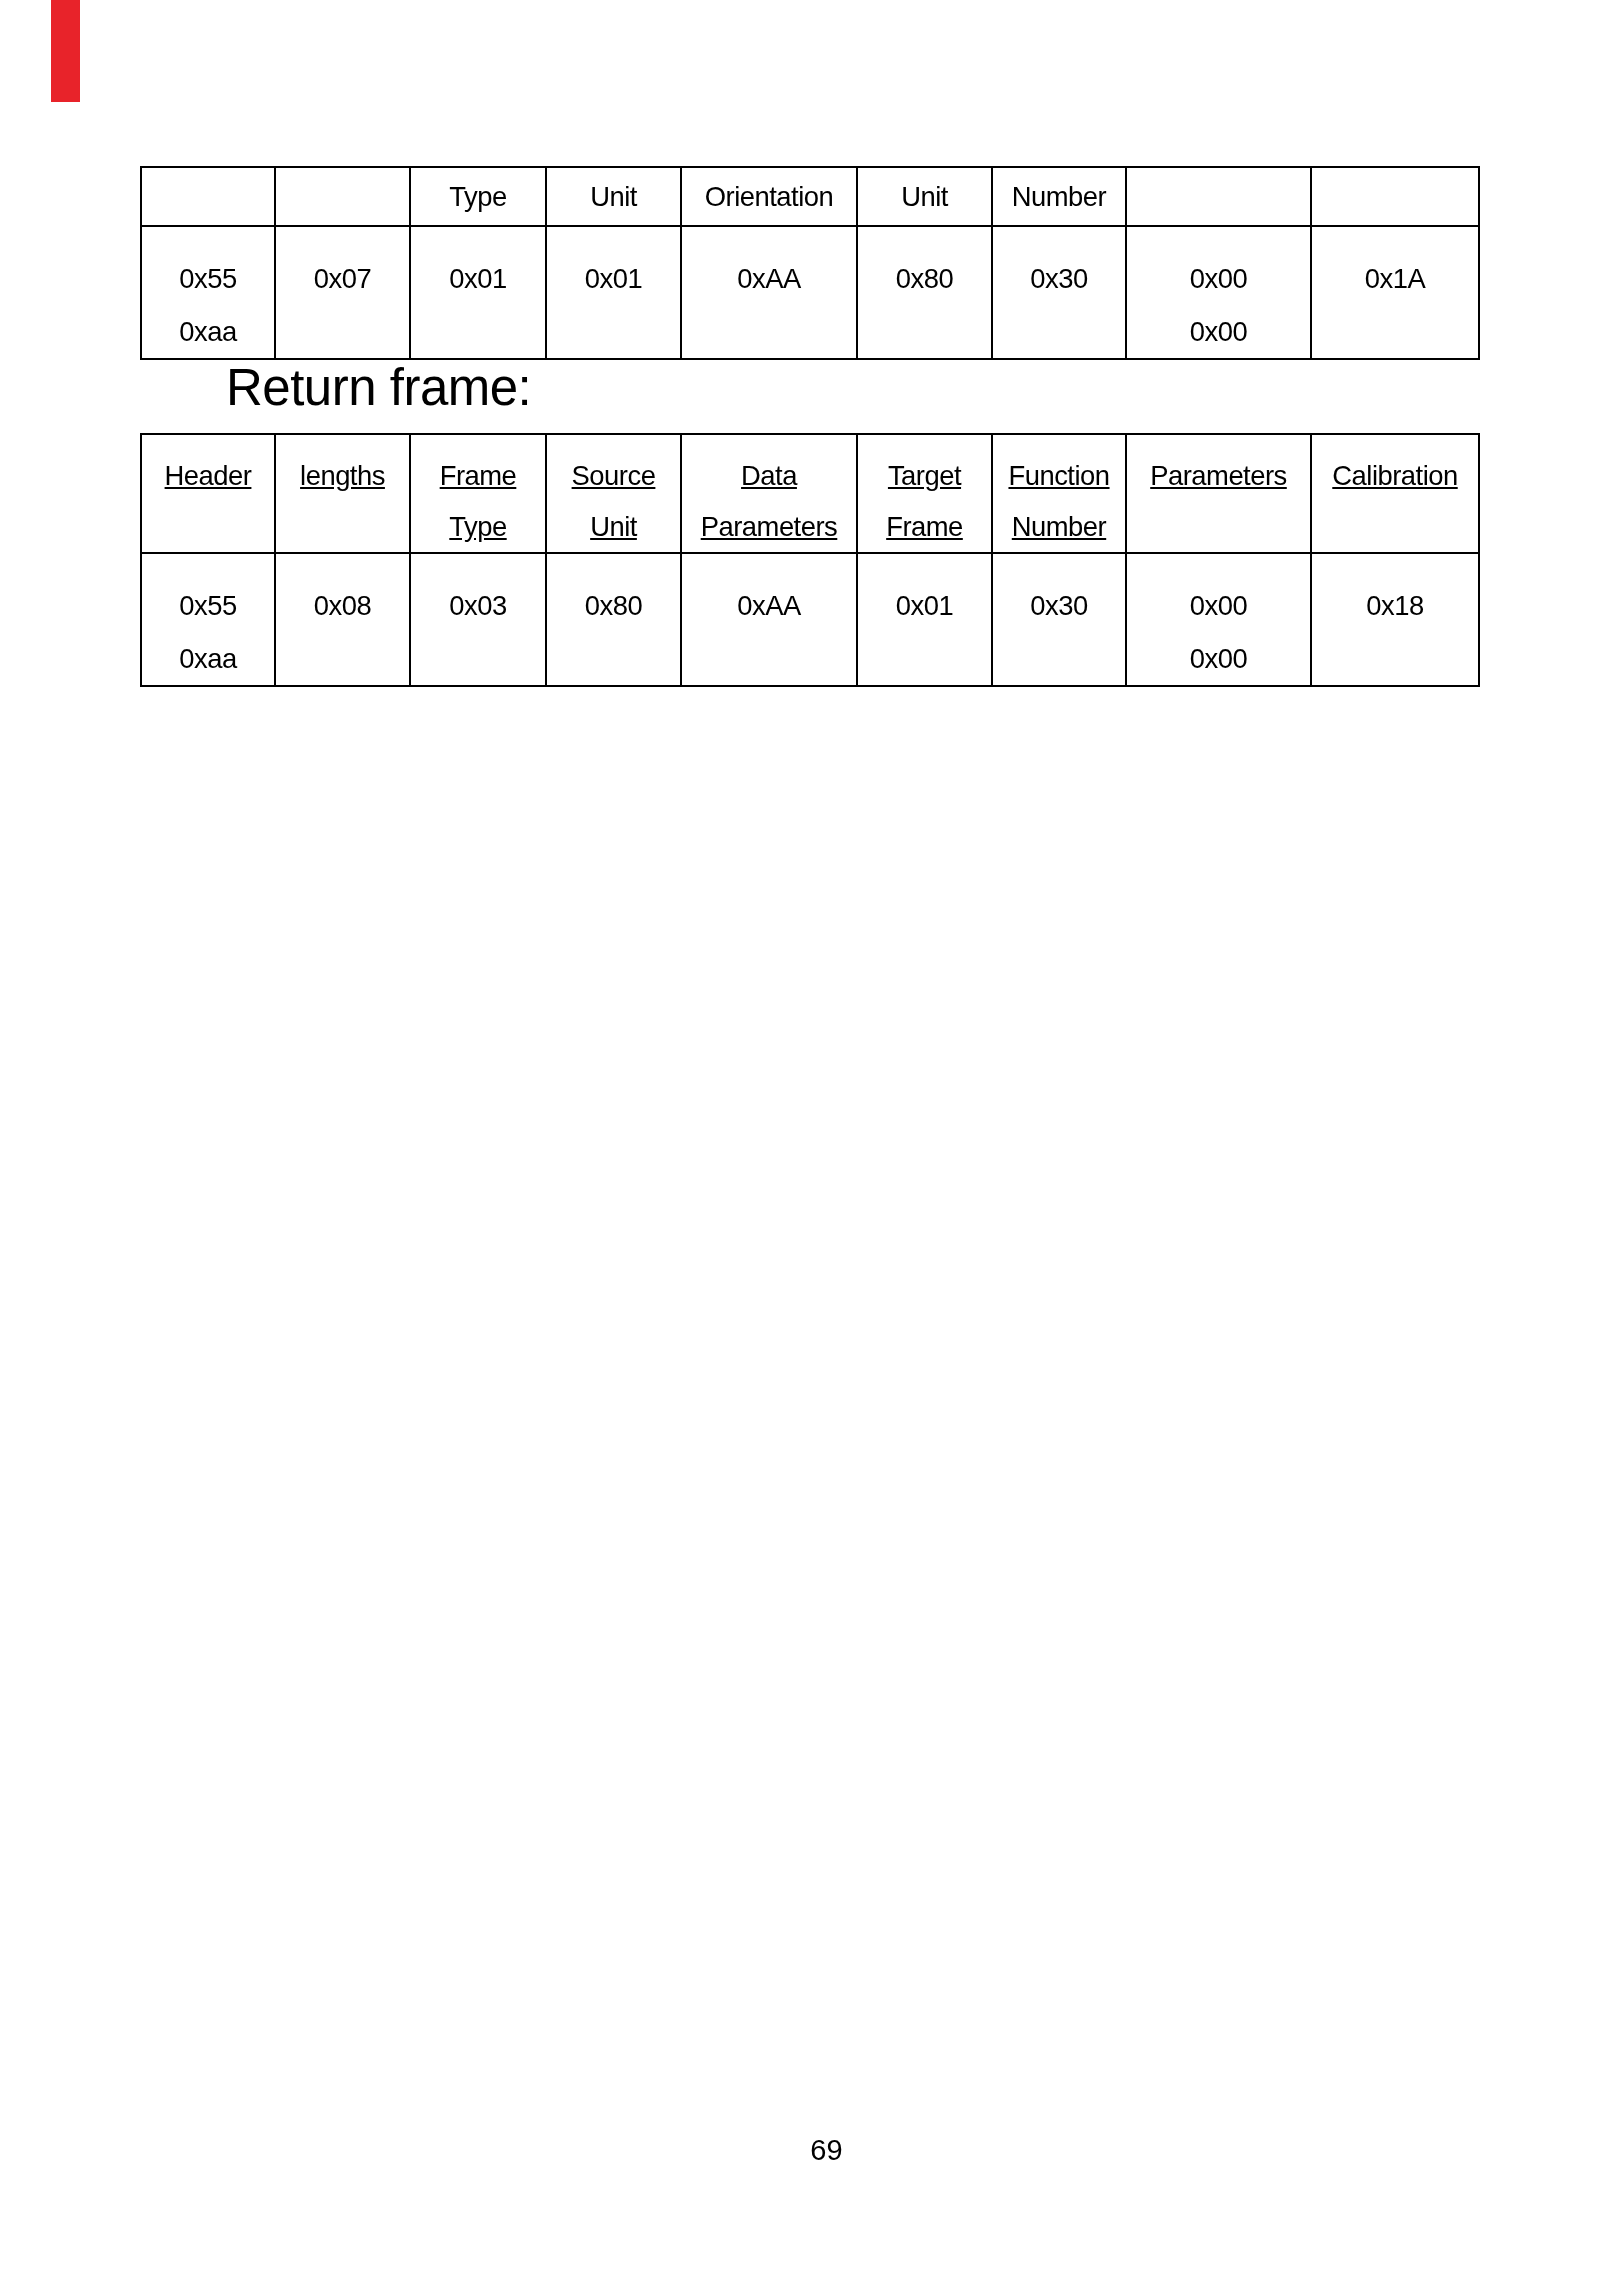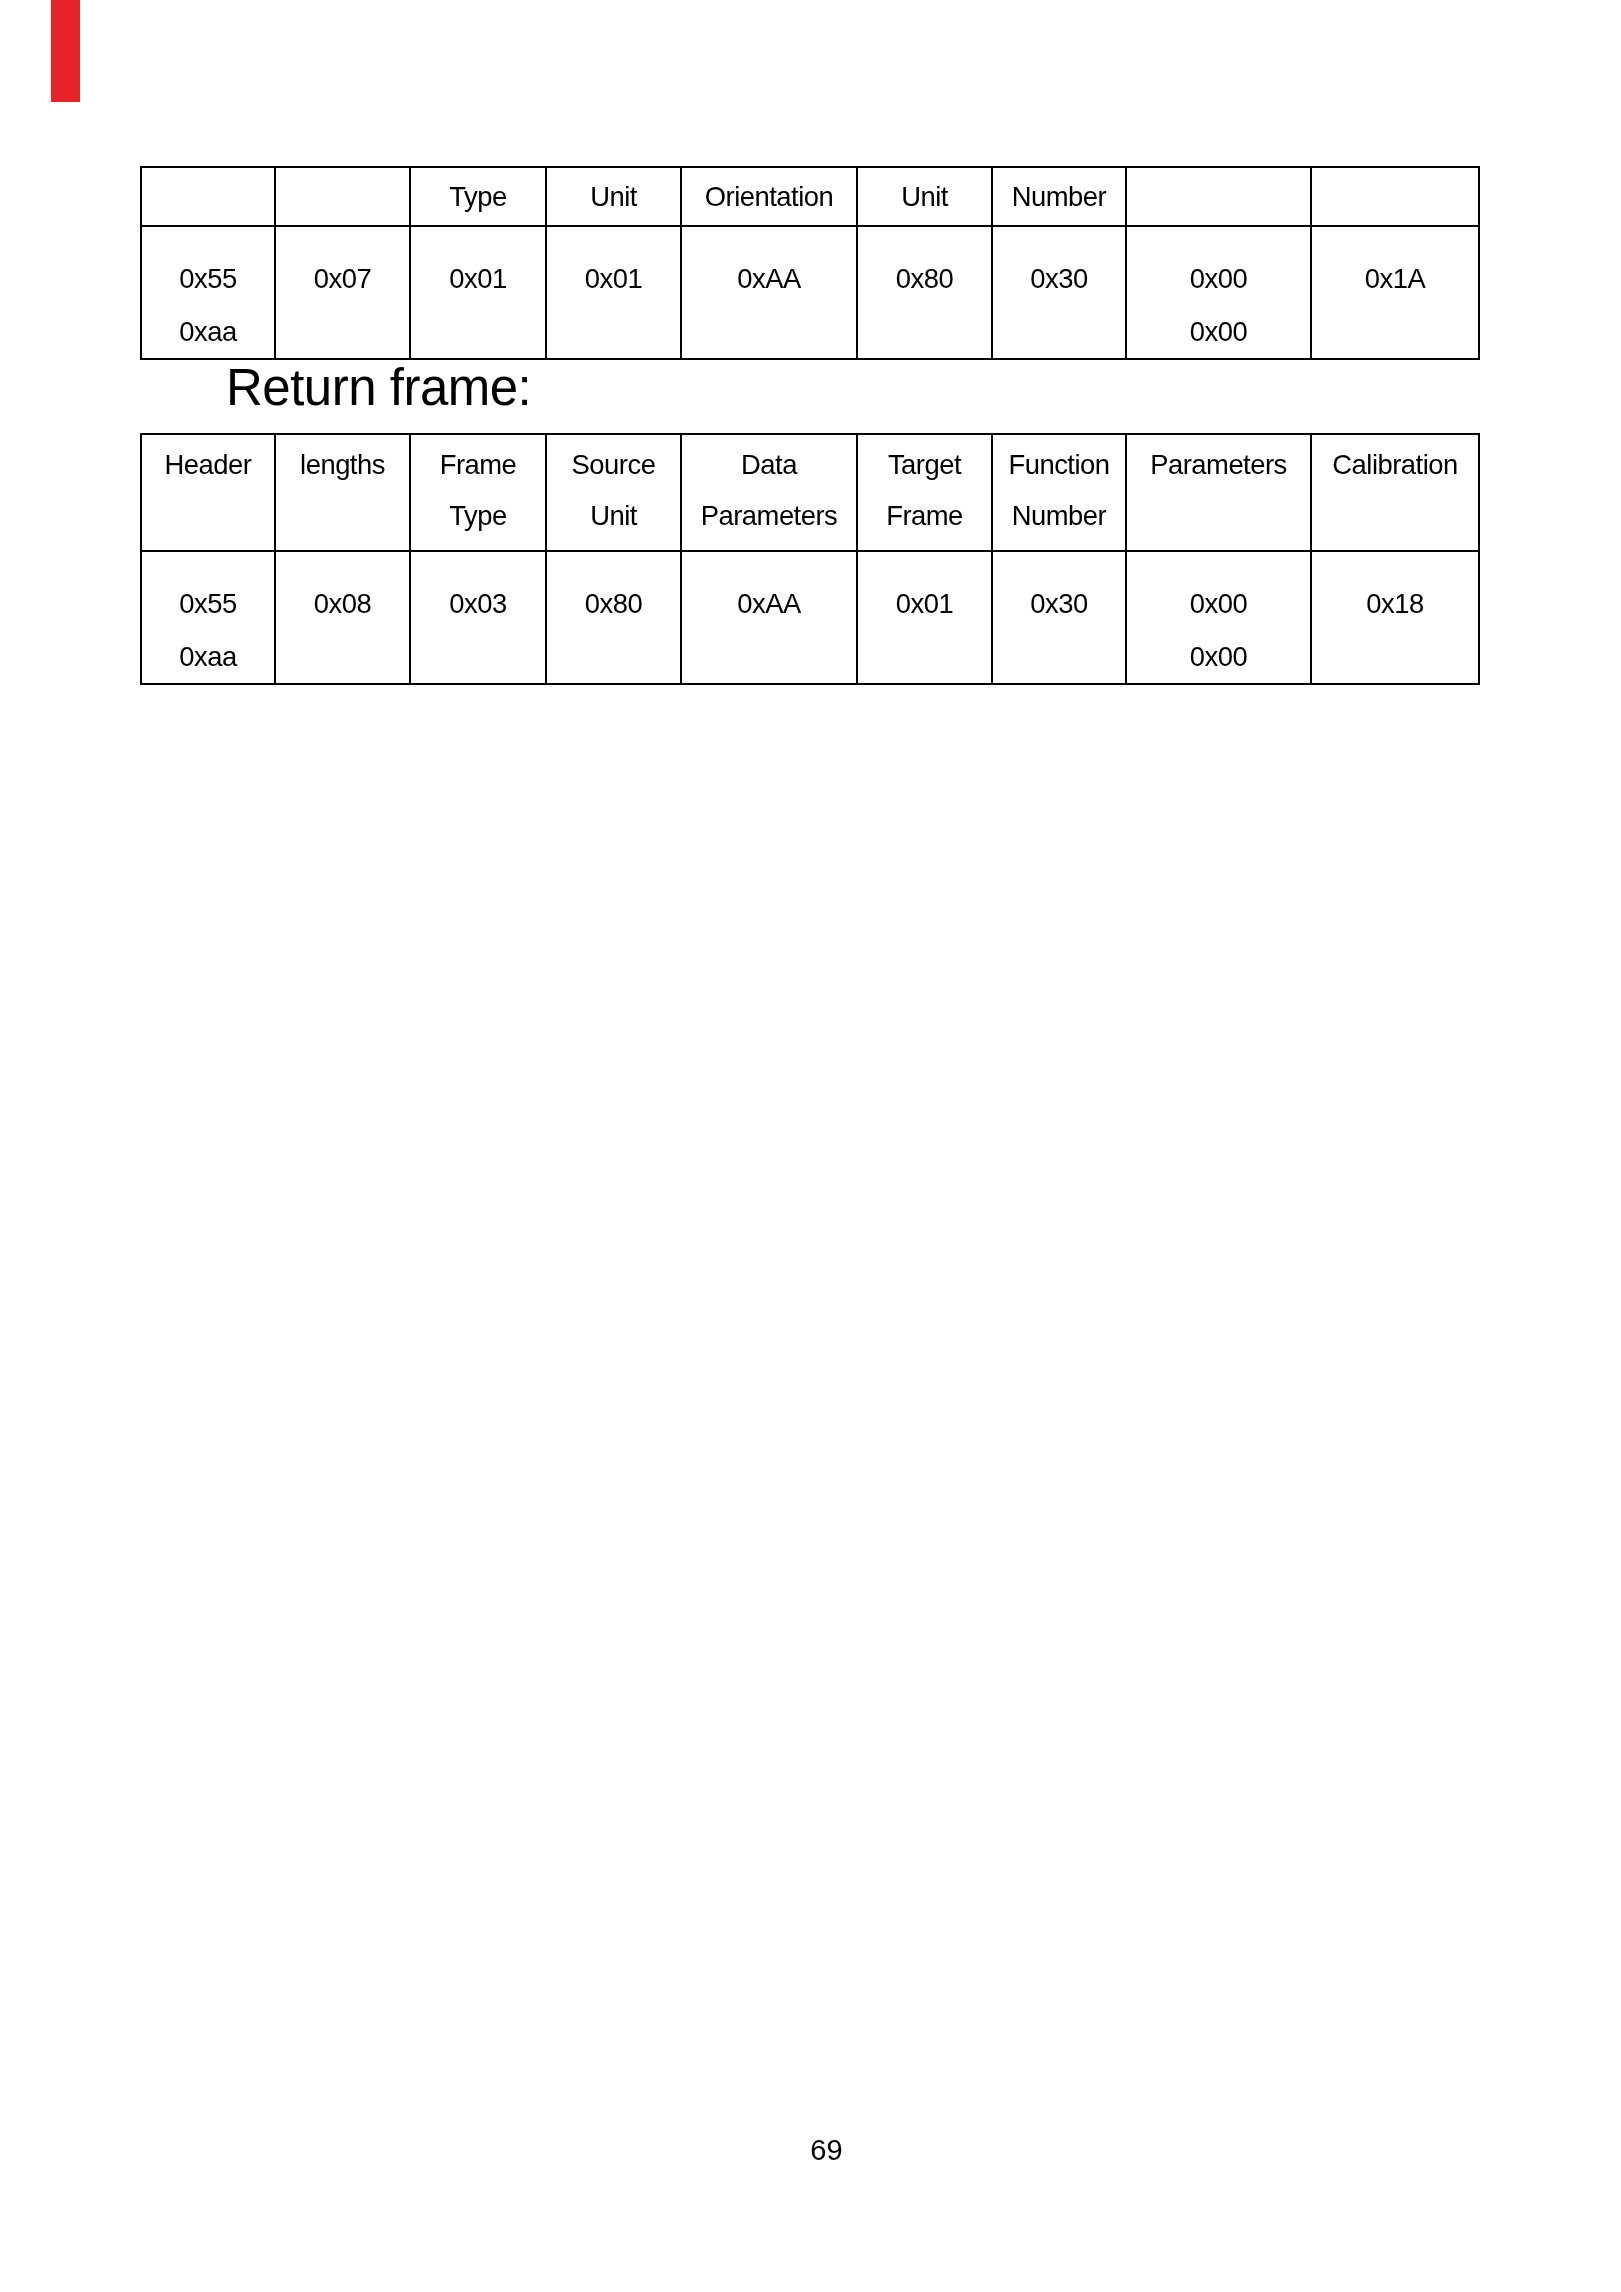--- a/index.html
+++ b/index.html
@@ -26,21 +26,21 @@
     text-align:center;
     font-size:27.4px;
     letter-spacing:-0.5px;
     white-space:pre-line;
     padding:0;
     overflow:hidden;
   }
   tr.hdr-single{height:59px;}
   tr.hdr-single td{vertical-align:middle;line-height:33px;}
   tr.hdr-double{height:117px;}
-  tr.hdr-double td{vertical-align:top;padding-top:4px;line-height:51px;}
+  tr.hdr-double td{vertical-align:top;padding-top:15px;line-height:51px;text-decoration:underline;}
   tr.data-row{height:132px;}
   tr.data-row td{vertical-align:top;padding-top:25px;line-height:53px;}
   #ret-table tr.data-row{height:131px;}
   #return-frame-label{
     position:absolute;left:226px;top:365px;
     font-size:51px;line-height:45px;
     letter-spacing:-0.5px;
   }
   #page-number{
     position:absolute;left:0;top:2133px;width:1621px;

